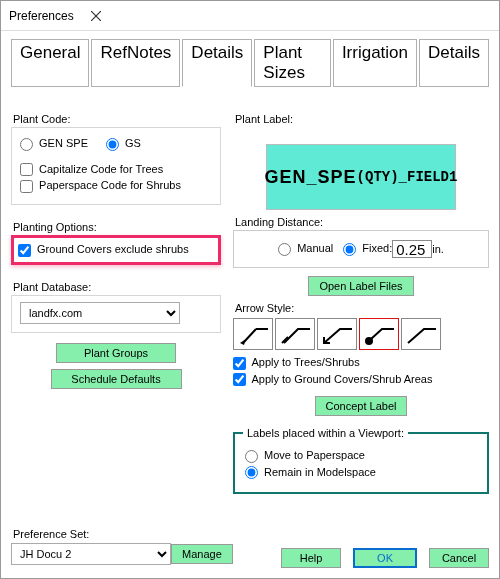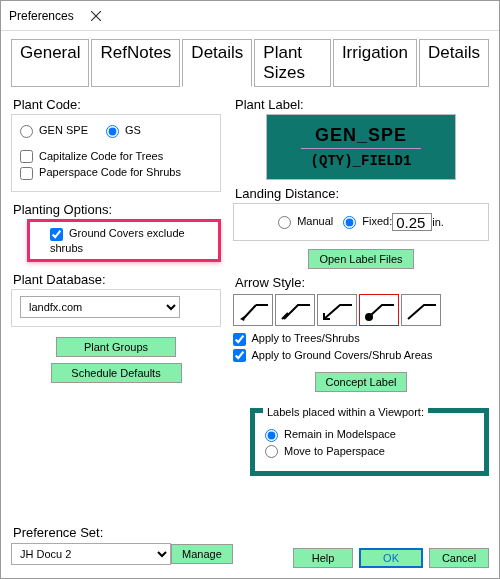--- a/index.html
+++ b/index.html
@@ -34,89 +34,87 @@
   .tab {
     border: 1px solid #b0b0b0;
     padding: 3px 8px;
     background: #fff;
     font-size: 17px;
   }
   .tab.active { border-bottom: 1px solid #fff; background: #fff; position: relative; z-index: 2;}
   .columns { display: flex; gap: 12px; }
   .col-left { width: 210px; }
   .col-right { flex: 1; }
-  .group-label { font-size: 13px; margin: 0 0 2px 2px; }
+  .group-label { font-size: 11px; margin: 16px 0 2px 2px; }
   .group-box {
     border: 1px solid #d6d6d6;
     padding: 6px 8px 8px 8px;
     margin-bottom: 10px;
   }
   .row { display: flex; align-items: center; margin: 3px 0; }
   input[type=radio], input[type=checkbox] { margin: 0 3px 0 0; vertical-align: middle; }
   label { vertical-align: middle; }
   .highlight-group {
     border: 3px solid #ec2b68;
-    padding: 5px 20px;
+    padding: 5px 4px;
     margin-bottom: 10px;
     box-shadow: 0 2px 4px rgba(236,43,104,0.3);
-    margin-left: 16px;
   }
   select.combo {
     width: 160px; height: 22px;
     border:1px solid #aaa; background:#fff;
     font-size:11px; padding:1px 4px;
   }
   .btn {
     border: 1px solid #999;
     background: #86efac;
     padding: 3px 10px;
     font-size: 11px;
     min-width: 60px;
     text-align: center;
     display: inline-block;
   }
   .btn.default { border: 2px solid #0a6cce; color:#0a6cce; padding:2px 22px;}
   .label-preview {
     border: 1px solid #bbb;
-    background:#0f766e;
+    background:#5eead4;
     height: 66px; width: 190px;
-    margin: 2px auto 6px auto;
-    display:flex; flex-direction:column; align-items:center; justify-content:center;
+    margin: 19px auto 6px auto;
+    display:flex; flex-direction:row; align-items:center; justify-content:center;
   }
   .label-preview .line1 { font-family: Arial Black, Arial, sans-serif; font-size:18px; font-weight:900; letter-spacing:1px;}
   .label-preview .divider { width:120px; height:1px; background:#c88bd8; margin:2px 0 4px 0;}
   .label-preview .line2 { font-family: Liberation Mono, monospace; font-size:14px; font-weight:900;}
   .landing-box {
     border:1px solid #ccc;
     padding:6px 8px;
     margin-bottom:8px;
   }
   .num-input {
     width:40px; height:18px; border:1px solid #888; font-size:15px; text-align:left; padding:0 3px;
   }
   .arrow-swatches { display:flex; gap:2px; margin:4px 0 6px 0; }
   .arrow-sw {
     width:40px; height:32px; border:1px solid #888; background:#fff;
     display:flex; align-items:center; justify-content:center;
   }
   .arrow-sw.selected { border:1px solid #d11; }
   .viewport-box {
-    border:5px solid #0f766e;
+    border:2px solid #0f766e;
     padding:8px 10px 10px 10px;
-    margin-left:17px;
   }
   .viewport-box .legend {
     position:relative; top:-15px; left:-2px; background:#fff; padding:0 4px; display:inline-block;
   }
   .bottom-area {
     position:absolute; left:10px; right:10px; bottom:10px;
   }
   .bottom-row { display:flex; align-items:flex-end; justify-content:space-between; }
   .pref-set select { width:160px; }
-  .btn-row { display:flex; gap:6px; }
+  .btn-row { display:flex; gap:12px; }
   .center-btns { text-align:center; margin:6px 0; }
   svg { display:block; }
 </style>
 </head>
 <body>
 
 <div class="titlebar">
   <span class="title">Preferences</span>
   <div class="close">
     <svg width="10" height="10" viewBox="0 0 10 10">
@@ -244,24 +242,24 @@
         </div>
 
       <div class="center-btns" style="margin-top:10px">
         <div class="btn">Concept Label</div>
       </div>
 
       <div class="viewport-box" style="margin-top:16px">
         <span class="legend">Labels placed within a Viewport:</span>
         <div style="margin-top:-8px">
           <div class="row">
-              <label><input type="radio" name="vp" checked="" style=""> <span>Remain in Modelspace</span></label>
+              <label><input type="radio" name="vp" style=""> <span>Move to Paperspace</span></label>
             </div>
           <div class="row">
-              <label><input type="radio" name="vp" style=""> <span>Move to Paperspace</span></label>
+              <label><input type="radio" name="vp" checked="" style=""> <span>Remain in Modelspace</span></label>
             </div>
         </div>
       </div>
 
     </div>
 
   </div>
 
   <div class="bottom-area">
     <div class="bottom-row">

